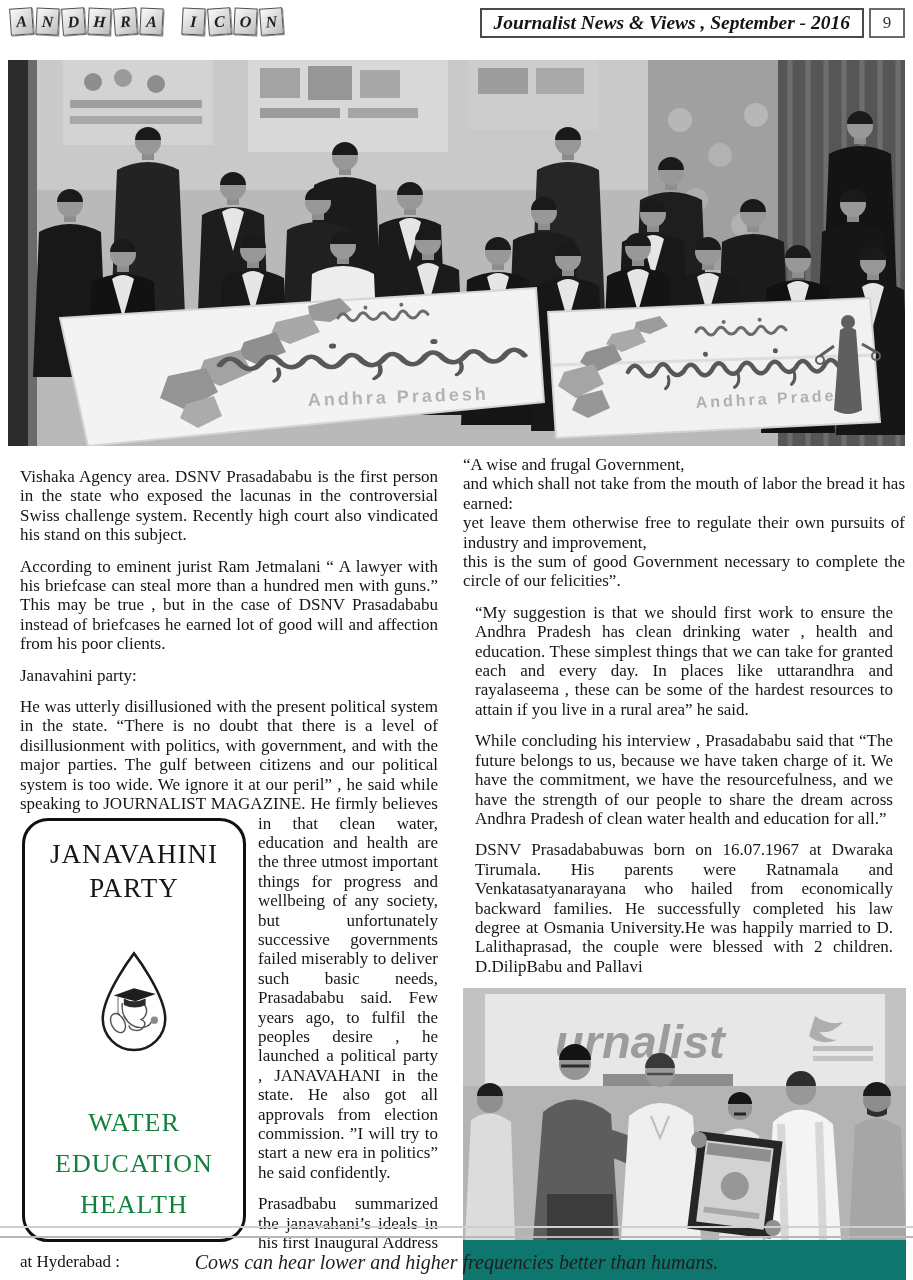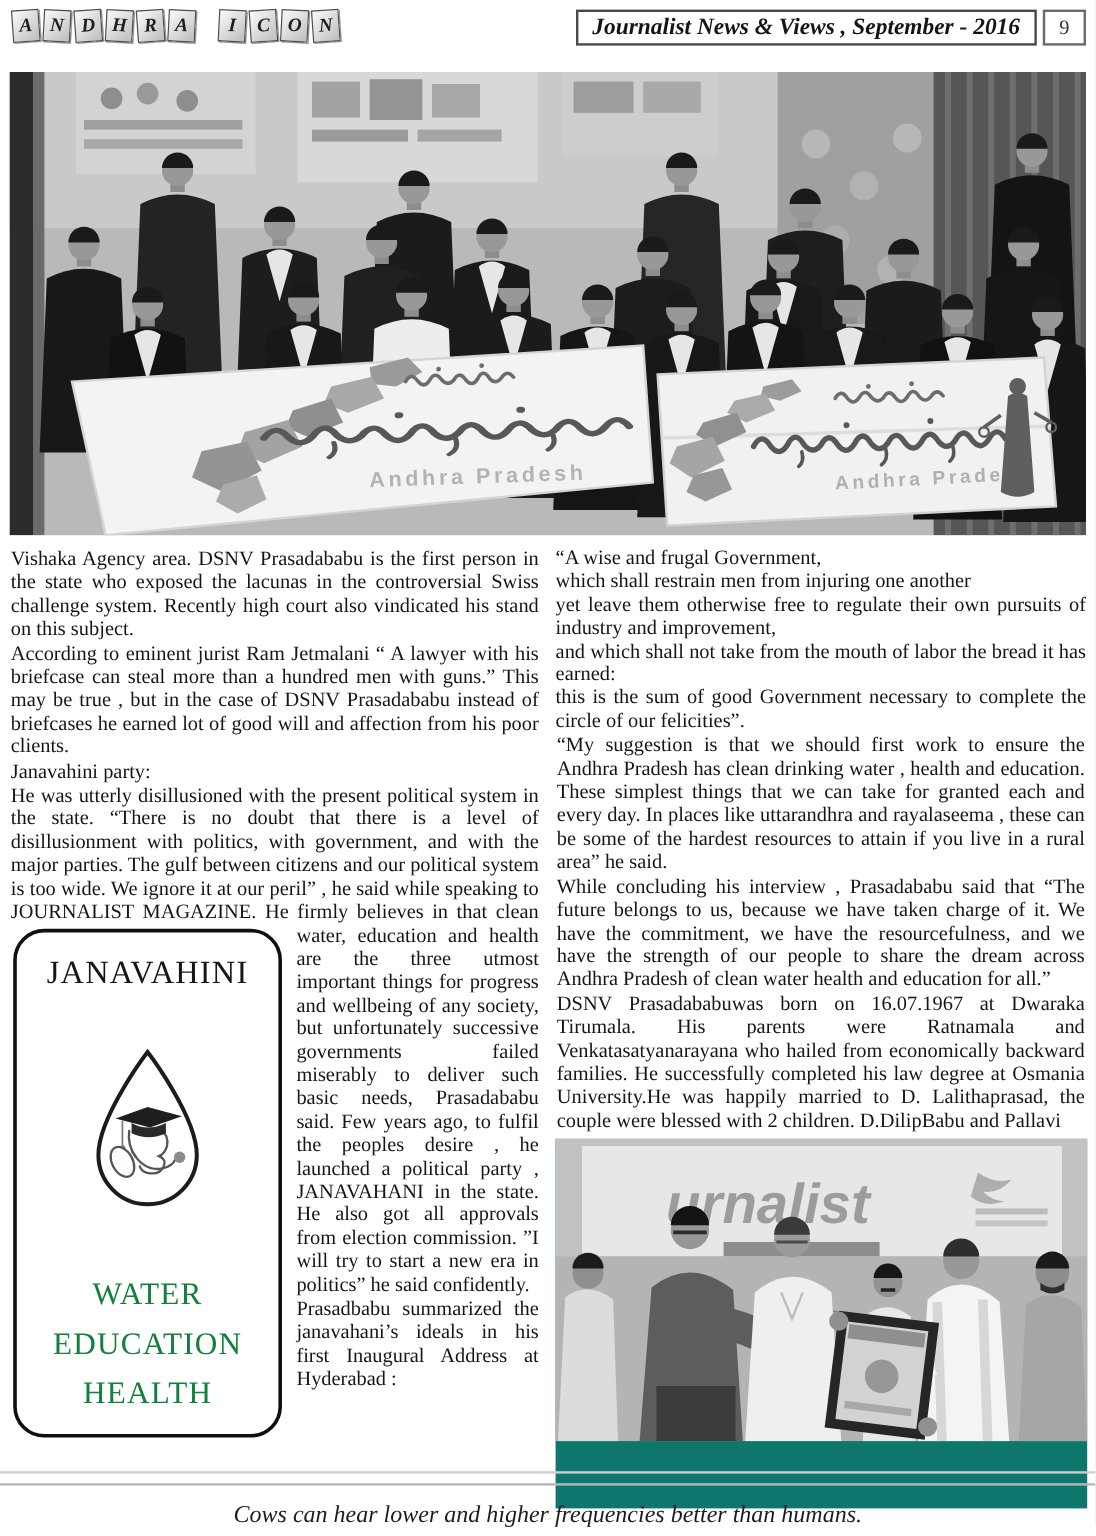--- a/index.html
+++ b/index.html
@@ -23,21 +23,21 @@
 
   
   .photo-top{margin:14px 8px 0 8px;width:897px;height:386px;background:#bdbdbd;}
   .photo-top svg{display:block;}
   .photo-bottom{width:443px;height:308px;margin-top:6px;background:#0f766e;}
   .photo-bottom svg{display:block;}
 
   
   .columns{display:flex;gap:13px;padding:0 8px;margin-top:9px;}
   .col{width:442px;font-size:17px;line-height:19.4px;text-align:justify;}
-  .col p{margin:1px;}
+  .col p{margin:12px;}
   .bold-head{font-weight:normal;}
 
   
   .logo-float{float:left;width:224px;height:424px;margin:4px 12px 2px 2px;border:3px solid #101010;border-radius:26px;
               display:flex;flex-direction:column;align-items:center;
               padding:16px 6px 14px 6px;box-sizing:border-box;text-align:center;background:#fff;gap:44px;}
   .lf-title{display:block;font-size:27px;line-height:34px;letter-spacing:1px;color:#161616;}
   .lf-caption{display:block;font-size:26px;line-height:41px;letter-spacing:1px;color:#15803d;}
 
   
@@ -311,20 +311,21 @@
 
     <div class="col">
       <p>Vishaka Agency area. DSNV  Prasadababu   is the first person in the state who exposed the lacunas in the controversial Swiss challenge system. Recently high court also vindicated  his stand on this subject.</p>
       <p>According to eminent jurist Ram Jetmalani “  A lawyer with his briefcase can steal more than a hundred men with guns.” This may be true , but in the case of  DSNV Prasadababu instead of briefcases he earned lot of good will and affection from his poor clients.</p>
       <p class="bold-head">Janavahini party:</p>
       <p>
         <span>He was utterly disillusioned with the present political system in the state. “There is no doubt that there is a level of disillusionment with politics, with government, and with the major parties.  The gulf between citizens and our political system is too wide. We ignore it at our peril” , he said while speaking to JOURNALIST MAGAZINE.  He firmly believes</span>
         <span class="logo-float">
           <span>
             <span class="lf-title">JANAVAHINI</span>
+            <span class="lf-title">PARTY</span>
           </span>
           <svg width="150" height="188" viewBox="0 0 120 150">
             <path d="M60 6 C60 6 17 62 17 96 A43 43 0 0 0 103 96 C103 62 60 6 60 6 Z" fill="none" stroke="#1c1c1c" stroke-width="3.5"></path>
             <g>
               <path d="M70 72 q9 7 7 16 q-2 7 -7 9 q7 3 4 9 q-3 7 -12 6 q-8 -1 -9 -7" fill="none" stroke="#555" stroke-width="2"></path>
               <path d="M44 74 q-2 14 6 24" fill="none" stroke="#555" stroke-width="2"></path>
               <g>
                 <polygon points="32,64 60,54 90,62 62,72" fill="#1e1e1e"></polygon>
                 <path d="M46 68 q14 8 30 0 l0 9 q-15 7 -30 0 Z" fill="#2a2a2a"></path>
                 <path d="M38 66 l0 22" stroke="#777" stroke-width="1.5" fill="none"></path>
@@ -344,23 +345,22 @@
           </span>
         </span>
         <span>in that clean water, education and health are the three utmost important things for progress and wellbeing of any society, but unfortunately successive governments failed miserably to deliver such basic needs, Prasadababu said. Few years ago, to fulfil the peoples desire , he launched a political party , JANAVAHANI in the state. He also got all approvals from election commission. ”I will try to start a new era in politics” he said confidently.</span>
       </p>
       <p>Prasadbabu summarized the janavahani’s ideals in his first Inaugural Address at Hyderabad :</p>
     </div>
 
     <div class="col">
       <div>
         <div>“A wise and frugal Government,</div>
-        <div>which shall restrain men from injuring one another</div>
+        <div>and which shall not take from the mouth of labor the bread it has earned:</div>
         <div>yet leave them otherwise free to regulate their own pursuits of industry and improvement,</div>
-        <div>and which shall not take from the mouth of labor the bread it has earned:</div>
         <div>this is the sum of good Government necessary to complete the circle of our felicities”.</div>
       </div>
       <p>“My suggestion is that we should first work to ensure the Andhra Pradesh has clean drinking water , health and education. These  simplest things that we can take for granted each and every day. In places like uttarandhra and rayalaseema , these can be some of the hardest resources to attain if you live in a rural area” he said.</p>
       <p>While concluding his interview , Prasadababu said that “The future belongs to us, because we have taken charge of it. We have the commitment, we have the resourcefulness, and we have the strength of our people to share the dream across Andhra Pradesh of clean water health and education for all.”</p>
       <p>DSNV Prasadababuwas born on   16.07.1967 at Dwaraka Tirumala.  His  parents  were  Ratnamala   and Venkatasatyanarayana who hailed from economically backward families. He successfully completed his law degree at Osmania University.He was happily married to D. Lalithaprasad, the couple were blessed with 2 children.  D.DilipBabu  and Pallavi</p>
 
       <div class="photo-bottom">
         <svg width="443" height="252" viewBox="0 0 443 252" xmlns="http://www.w3.org/2000/svg">
           <rect x="0" y="0" width="443" height="252" fill="#c2c2c2"></rect>
 

